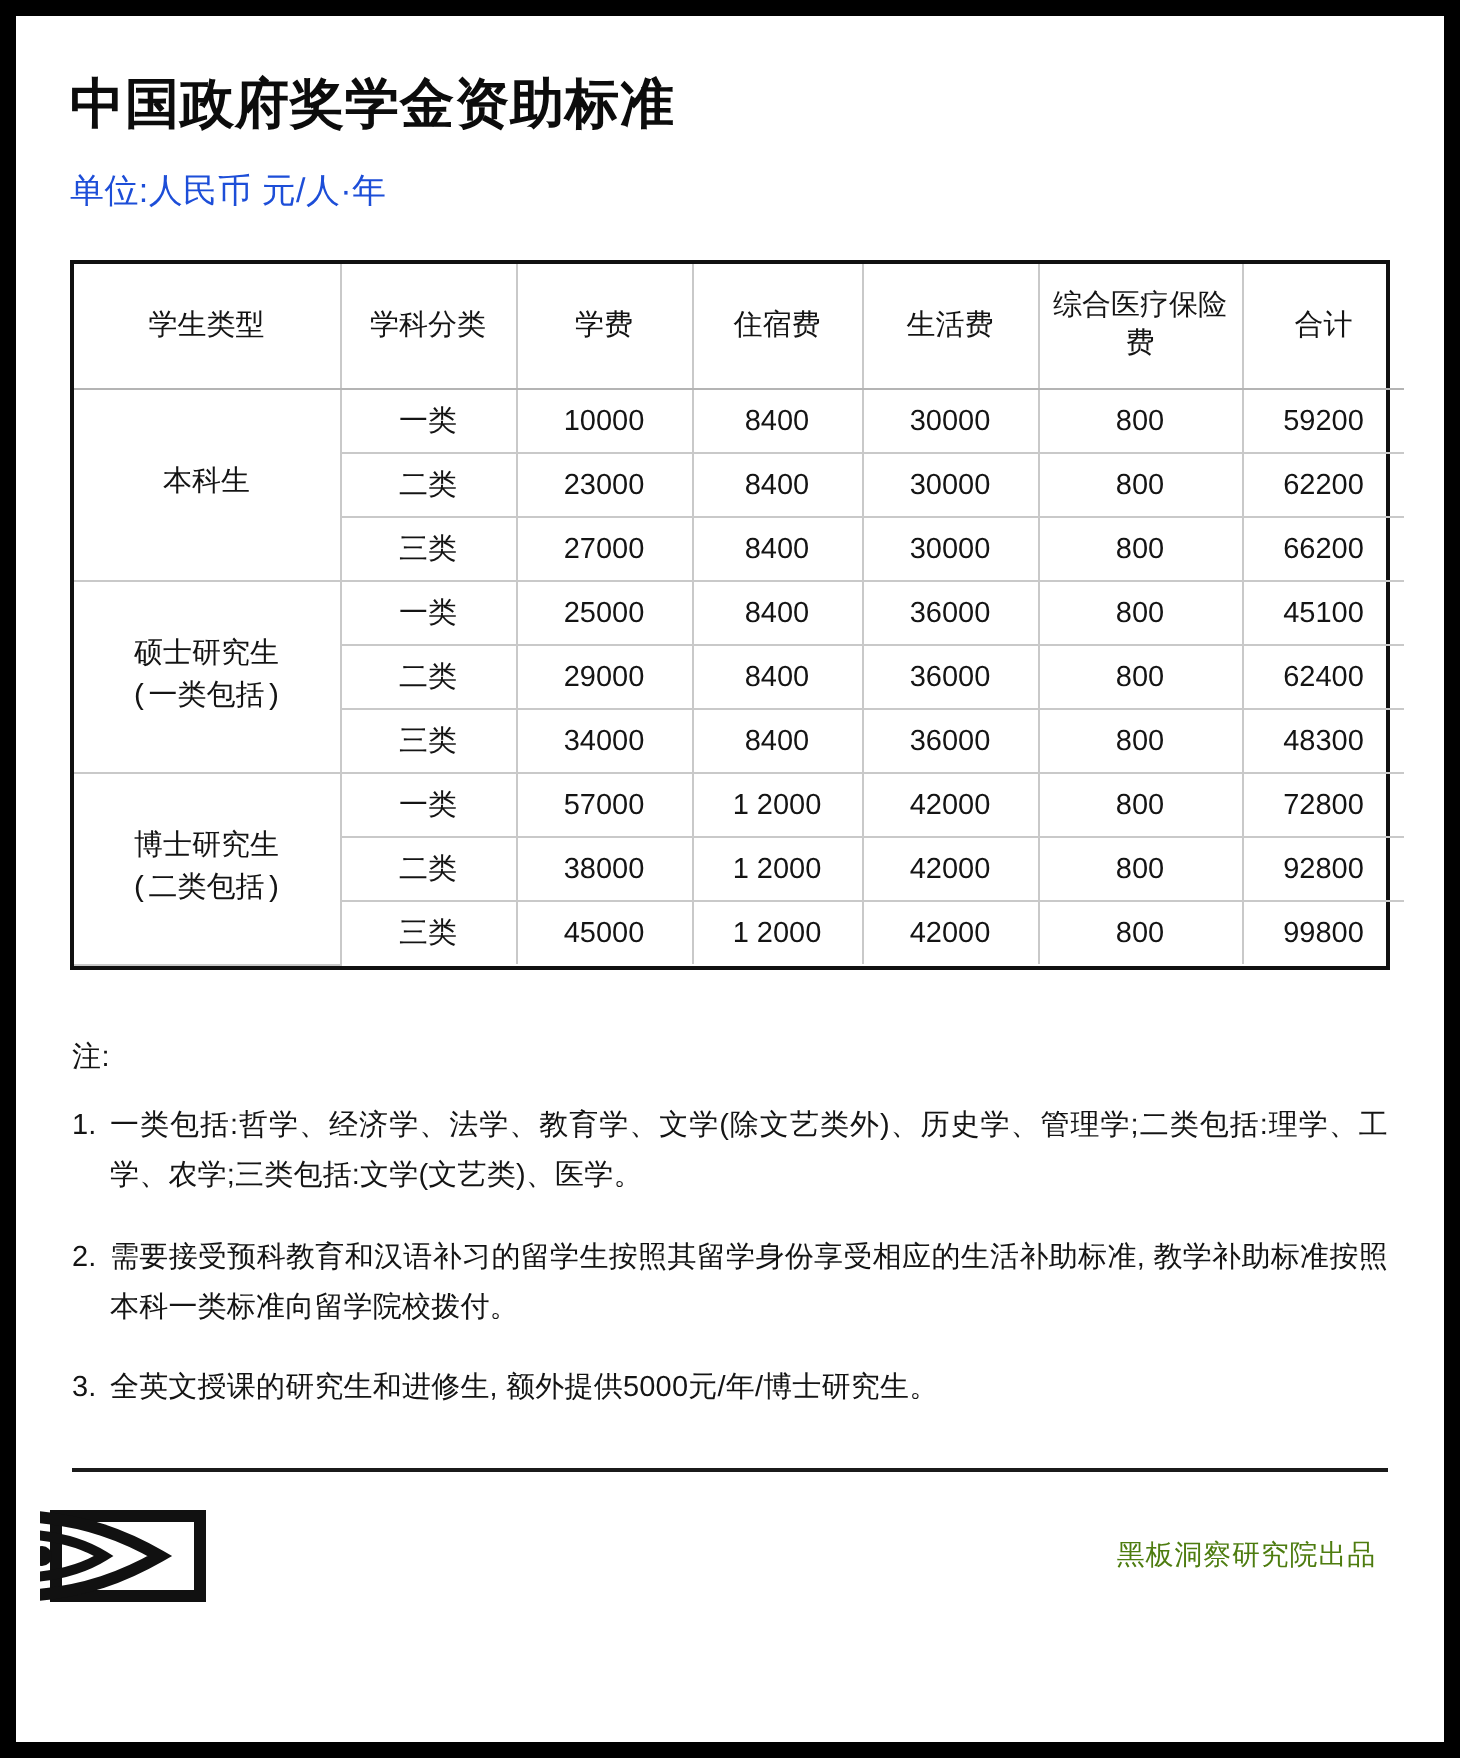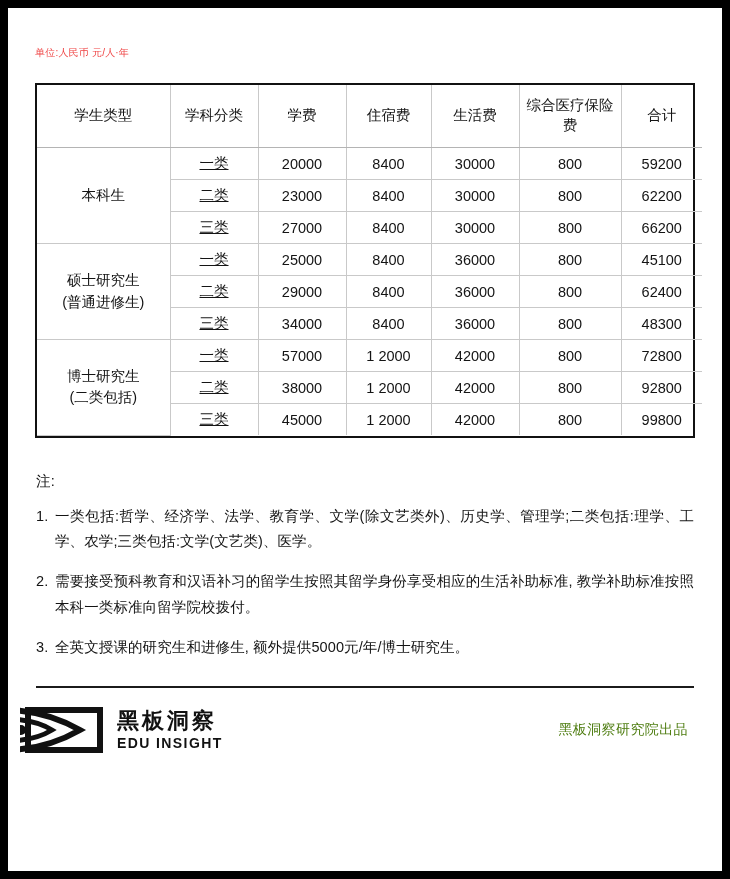--- a/index.html
+++ b/index.html
@@ -35,23 +35,23 @@
   
   #doc-title {
     font-size: 27px;
     font-weight: 700;
     letter-spacing: 0.5px;
     color: #0c0c0c;
     margin: 6px 0 0 7px;
     line-height: 1.2;
   }
   #doc-subtitle {
-    font-size: 10px;
+    font-size: 17px;
     font-weight: 400;
-    color: #ef4444;
+    color: #1d4ed8;
     margin: 16px 0 0 7px;
     letter-spacing: 0.2px;
   }
 
   
   #fee-table-wrap {
     margin: 23px 7px 16px 7px;
     border: 2.5px solid #111111;
   }
   table.fee-table {
@@ -72,25 +72,26 @@
   table.fee-table thead th {
     height: 62px;
     font-size: 14.5px;
     line-height: 1.35;
     border-bottom: 1px solid #b4b4b4;
   }
   table.fee-table tbody td {
     height: 31px;
     font-size: 14.5px;
   }
-  td.cat-cell { font-size: 14.5px; text-decoration: underline; }
+  td.cat-cell { font-size: 14.5px; }
   td.type-cell {
     font-size: 14.5px;
     line-height: 1.45;
     border-right: 1px solid #c3c3c3;
+    font-family: Liberation Mono, monospace;
   }
   tr.group-start > td {
     border-top: 1.6px solid #a8a8a8;
   }
   tbody tr.first-group-row > td {
     border-top: 1px solid #b4b4b4;
   }
   
   table.fee-table tr > td:first-child,
   table.fee-table tr > th:first-child { border-left: none; }
@@ -178,20 +179,21 @@
     letter-spacing: 0.4px;
     padding-right: 6px;
   }
 </style>
 </head>
 <body>
 
 <div id="page">
   <div id="inner">
 
+    <h1 id="doc-title">中国政府奖学金资助标准</h1>
     <div id="doc-subtitle">单位:人民币 元/人·年</div>
 
     <div id="fee-table-wrap">
       <table class="fee-table">
         <colgroup>
           <col class="c-type">
             <col class="c-cat">
             <col class="c-tui">
             <col class="c-dorm">
           <col class="c-liv">
@@ -210,21 +212,21 @@
           </tr>
         </thead>
         <tbody>
 
           <tr class="group-start first-group-row">
             <td class="type-cell" rowspan="3">
               <div>本科生</div>
               <div></div>
             </td>
             <td class="cat-cell">一类</td>
-            <td>20000</td>
+            <td>10000</td>
             <td>8400</td>
             <td>30000</td>
             <td>800</td>
             <td>59200</td>
           </tr>
           <tr>
             <td class="cat-cell">二类</td>
             <td>23000</td>
             <td>8400</td>
             <td>30000</td>
@@ -236,21 +238,21 @@
             <td>27000</td>
             <td>8400</td>
             <td>30000</td>
             <td>800</td>
             <td>66200</td>
           </tr>
 
           <tr class="group-start">
             <td class="type-cell" rowspan="3">
               <div>硕士研究生</div>
-              <div>(普通进修生)</div>
+              <div>(一类包括)</div>
             </td>
             <td class="cat-cell">一类</td>
             <td>25000</td>
             <td>8400</td>
             <td>36000</td>
             <td>800</td>
             <td>45100</td>
           </tr>
           <tr>
             <td class="cat-cell">二类</td>
@@ -324,22 +326,18 @@
     <div id="footer">
       <div id="brand">
         <svg id="brand-mark" width="86" height="48" viewBox="0 0 86 48">
 
           <rect x="8" y="4" width="72" height="40" fill="none" stroke="#111111" stroke-width="6"></rect>
 
           <path d="M -14 4 C 22 4 46 16 60 24 C 46 32 22 44 -14 44" fill="none" stroke="#111111" stroke-width="6"></path>
           <path d="M -14 13 C 10 13 24 19 32 24 C 24 29 10 35 -14 35" fill="none" stroke="#111111" stroke-width="5"></path>
           <circle cx="1" cy="24" r="5" fill="#111111"></circle>
         </svg>
-        <span id="brand-text">
-          <span id="brand-cn">黑板洞察</span>
-          <span id="brand-en">EDU INSIGHT</span>
-        </span>
       </div>
       <div id="producer">黑板洞察研究院出品</div>
     </div>
 
   </div>
 </div>
 
 </body></html>

